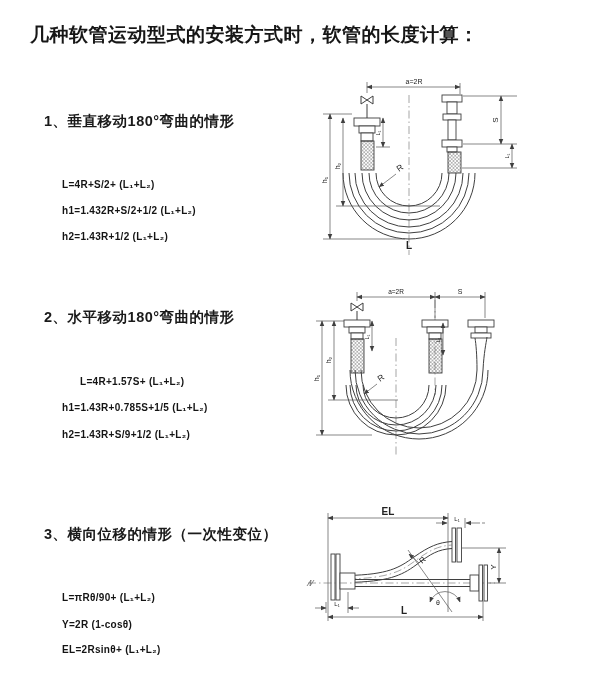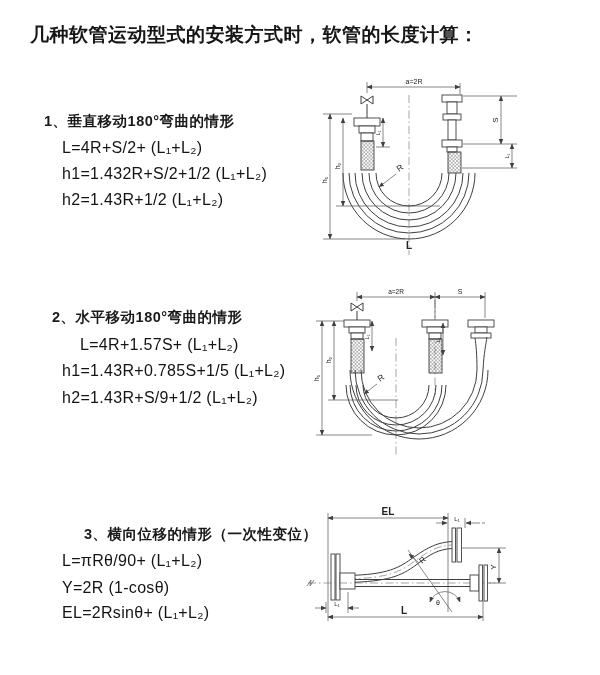--- a/index.html
+++ b/index.html
@@ -6,49 +6,49 @@
   body{
     width:600px;height:675px;
     background:#ffffff;
     font-family:"Liberation Sans","DejaVu Sans",sans-serif;
     position:relative;overflow:hidden;
     color:#111;
   }
   .abs{position:absolute;white-space:nowrap;}
   .title{font-size:19px;font-weight:bold;letter-spacing:.5px;color:#161616;}
   .heading{font-size:14.5px;font-weight:bold;letter-spacing:.5px;color:#1a1a1a;}
-  .formula{font-size:16px;font-weight:400;letter-spacing:.3px;color:#141414;}
+  .formula{font-size:10px;font-weight:700;letter-spacing:.3px;color:#141414;margin-top:40px;}
   svg{position:absolute;}
   svg text{font-family:"Liberation Sans","DejaVu Sans",sans-serif;fill:#222;}
   .thin{stroke:#555;stroke-width:.7;fill:none;}
   .main{stroke:#3f3f3f;stroke-width:1;fill:none;}
   .fit{stroke:#3f3f3f;stroke-width:.9;fill:#fff;}
   .cl{stroke:#6a6a6a;stroke-width:.6;fill:none;stroke-dasharray:8 3 1.5 3;}
 </style>
 </head>
 <body>
 
 <div class="abs title" style="left:30px;top:22px;">几种软管运动型式的安装方式时，软管的长度计算：</div>
 
 <div>
   <div class="abs heading" style="left:44px;top:112px;text-align:center;">1、垂直移动180°弯曲的情形</div>
   <div class="abs formula" style="left:62px;top:139px;">L=4R+S/2+ (L₁+L₂)</div>
   <div class="abs formula" style="left:62px;top:165px;">h1=1.432R+S/2+1/2 (L₁+L₂)</div>
   <div class="abs formula" style="left:62px;top:191px;">h2=1.43R+1/2 (L₁+L₂)</div>
 </div>
 
 <div>
-  <div class="abs heading" style="left:52px;top:308px;text-align:center;">2、水平移动180°弯曲的情形</div>
+  <div class="abs heading" style="left:44px;top:308px;text-align:center;">2、水平移动180°弯曲的情形</div>
   <div class="abs formula" style="left:80px;top:336px;">L=4R+1.57S+ (L₁+L₂)</div>
   <div class="abs formula" style="left:62px;top:362px;">h1=1.43R+0.785S+1/5 (L₁+L₂)</div>
   <div class="abs formula" style="left:62px;top:389px;">h2=1.43R+S/9+1/2 (L₁+L₂)</div>
 </div>
 
 <div>
-  <div class="abs heading" style="left:44px;top:525px;margin-left:40px;">3、横向位移的情形（一次性变位）</div>
+  <div class="abs heading" style="left:44px;top:525px;">3、横向位移的情形（一次性变位）</div>
   <div class="abs formula" style="left:62px;top:552px;">L=πRθ/90+ (L₁+L₂)</div>
   <div class="abs formula" style="left:62px;top:579px;">Y=2R (1-cosθ)</div>
   <div class="abs formula" style="left:62px;top:604px;">EL=2Rsinθ+ (L₁+L₂)</div>
 </div>
 
 <svg style="left:310px;top:70px;" width="290" height="195" viewBox="0 0 290 195">
   <defs>
     <pattern id="braid1" width="3.5" height="3.5" patternUnits="userSpaceOnUse">
       <path d="M0,3.5 L3.5,0 M0,0 L3.5,3.5" stroke="#666" stroke-width="0.45"></path>
     </pattern>

